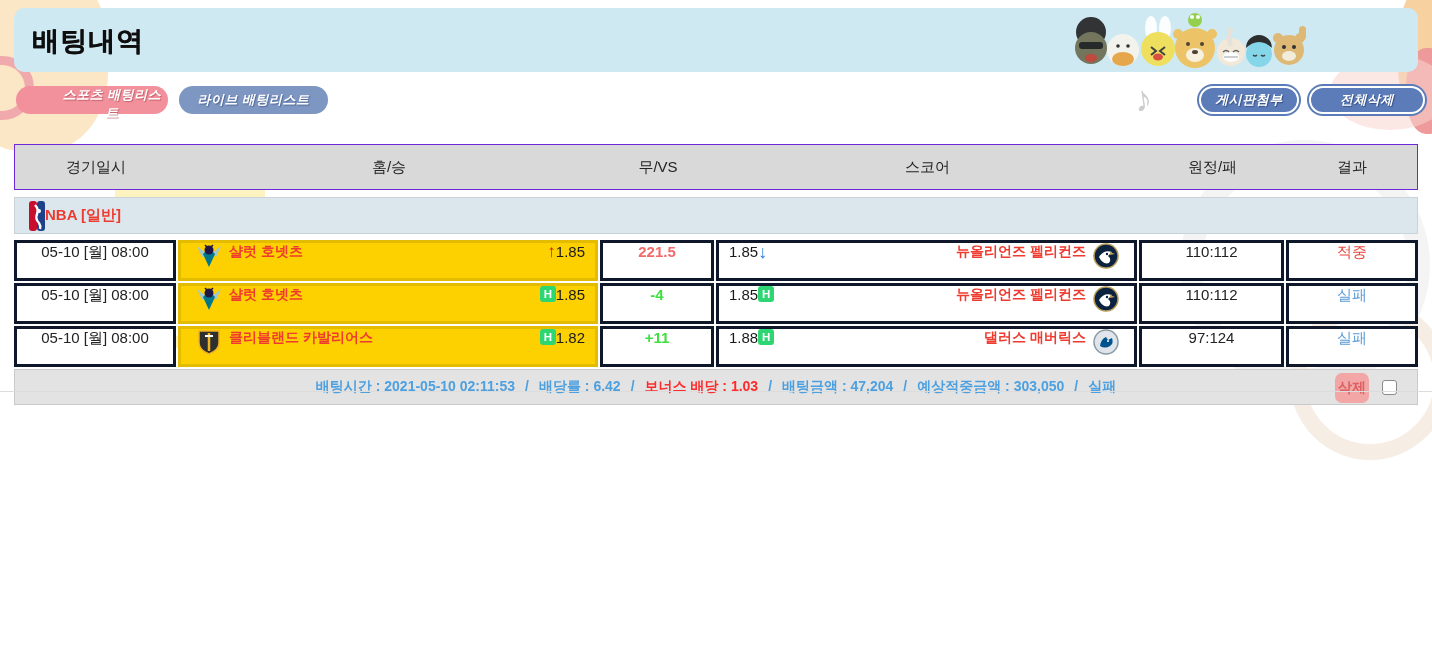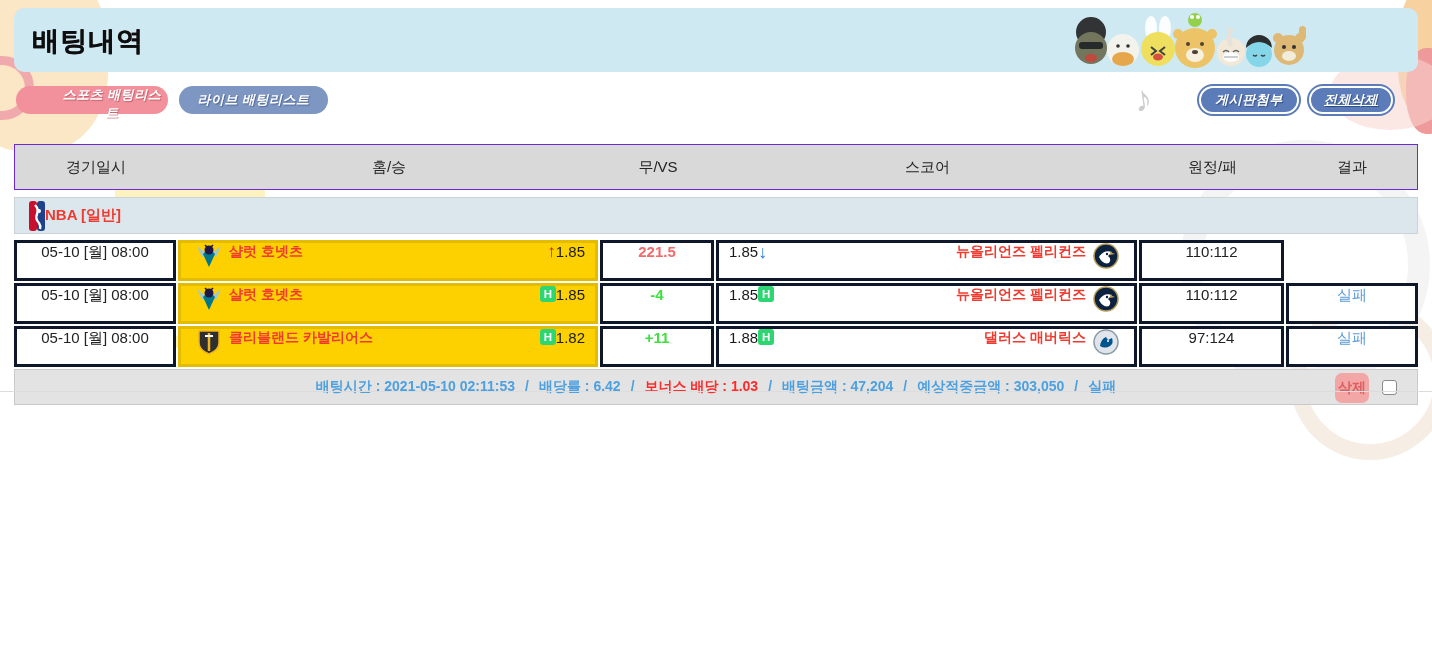--- a/index.html
+++ b/index.html
@@ -28,21 +28,21 @@
   .chars { position:absolute; right:112px; bottom:-2px; height:66px; opacity:.96; }
 
   
   .btn { position:absolute; top:86px; height:28px; border:none; border-radius:14px; color:#fff;
     font-style:italic; font-weight:bold; font-size:13px; letter-spacing:.5px; cursor:pointer; z-index:2;
     font-family:"Liberation Sans","DejaVu Sans",sans-serif; }
   .btn-sports { left:16px; width:152px; background:#f2909c; text-shadow:1px 1px 1px rgba(150,60,70,.55);padding-left:40px; }
   .btn-live   { left:179px; width:149px; background:#7d96c2; text-shadow:1px 1px 1px rgba(45,70,120,.55); }
   .btn-blue   { background:#5b7cb8; border:2px solid #fff; box-shadow:0 0 0 2px #5b7cb8; text-shadow:1px 1px 1px rgba(30,50,100,.6); }
   .btn-attach { left:1199px; width:100px; }
-  .btn-delall { left:1309px; width:84px;text-decoration:underline; }
+  .btn-delall { left:1309px; width:116px; }
 
   
   .bet-table { left:14px; top:128px; width:1404px; z-index:1; }
   .grid { display:grid; grid-template-columns:162px 420px 114px 421px 145px 1fr; column-gap:2px; }
   .thead { background:#d9d9d9; border:1px solid #6d28d9; height:46px;margin-top:16px; }
   .thead .th { display:flex; align-items:center; justify-content:center; font-size:15px; color:#222; }
   .gap7 { height:7px; }
   .league-row { height:37px; background:#dbe7ec; border:1px solid #c9d4d9; display:flex; align-items:center;
     padding-left:14px; margin-bottom:6px; }
   .league-label { color:#ef3b2f; font-weight:bold; font-size:15px; margin-left:0; }
@@ -197,20 +197,23 @@
               <circle cx="13" cy="13" r="12" fill="#0c2340" stroke="#b59b57" stroke-width="1.5"></circle>
               <path d="M6 14 q5 -8 13 -5 l-4 4 q4 3 1 7 q-6 2 -10 -6z" fill="#fff"></path>
               <circle cx="14" cy="11" r="1.2" fill="#0c2340"></circle>
               <path d="M17 9 l5 2 -5 1z" fill="#b59b57"></path>
             </svg>
           </span>
     </div>
     <div class="cell score">
           <span class="stxt">110:112</span>
         </div>
+    <div class="cell result">
+          <span class="rtxt" style="color: rgb(232, 68, 58);">적중</span>
+        </div>
   </div>
 
   <div class="grid trow">
     <div class="cell date">
           <span class="dtxt">05-10 [월] 08:00</span>
         </div>
     <div class="cell home sel">
       <span class="tlogo hl">
             <svg width="26" height="24" viewBox="0 0 26 24">
               <path d="M1 2 L11 10 L6 13 Z" fill="#a1c8d0"></path>

